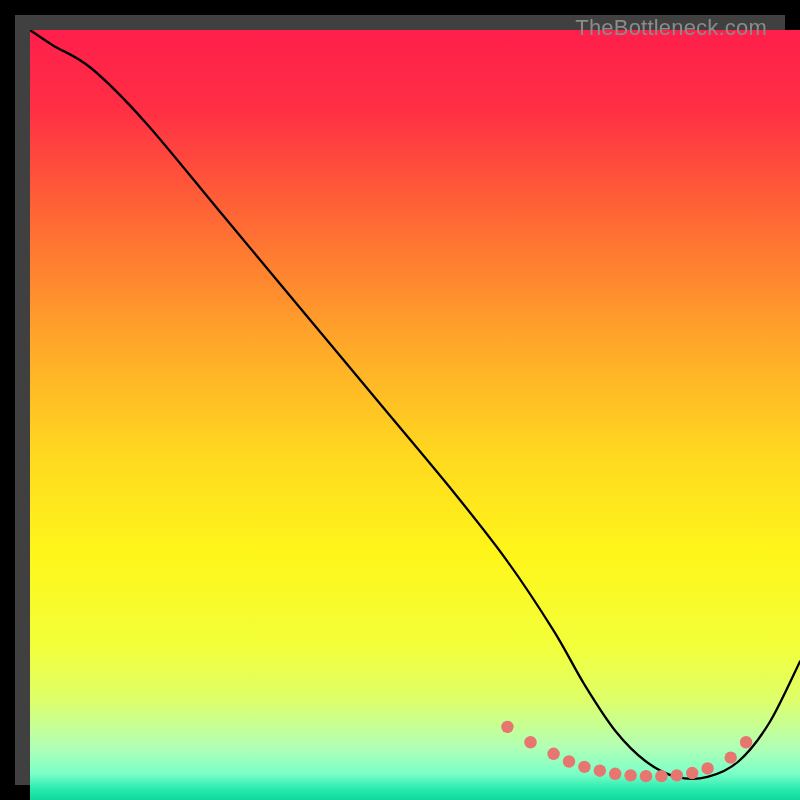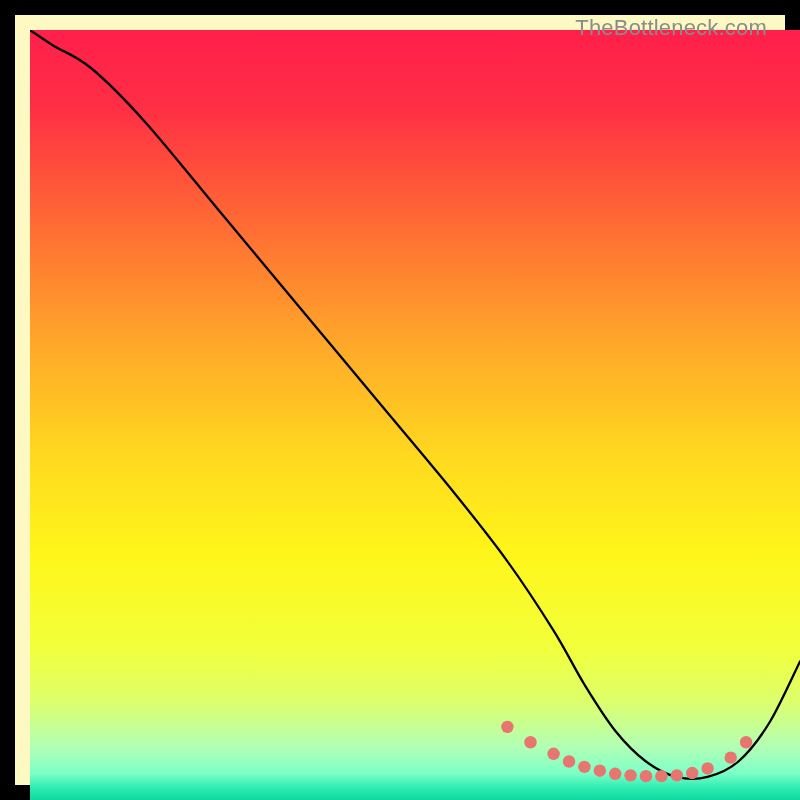--- a/index.html
+++ b/index.html
@@ -10,21 +10,21 @@
     background: #000;
     overflow: hidden;
     font-family: Arial, Helvetica, sans-serif;
   }
   .frame {
     position: absolute;
     left: 15px;
     top: 15px;
     width: 770px;
     height: 770px;
-    background: #fef9c3;
+    background: #404040;
   }
   .watermark {
     position: absolute;
     top: 0px;
     right: 18px;
     color: #8b8b8b;
     font-size: 22px;
     font-weight: 400;
     letter-spacing: 0.2px;
     z-index: 50;

